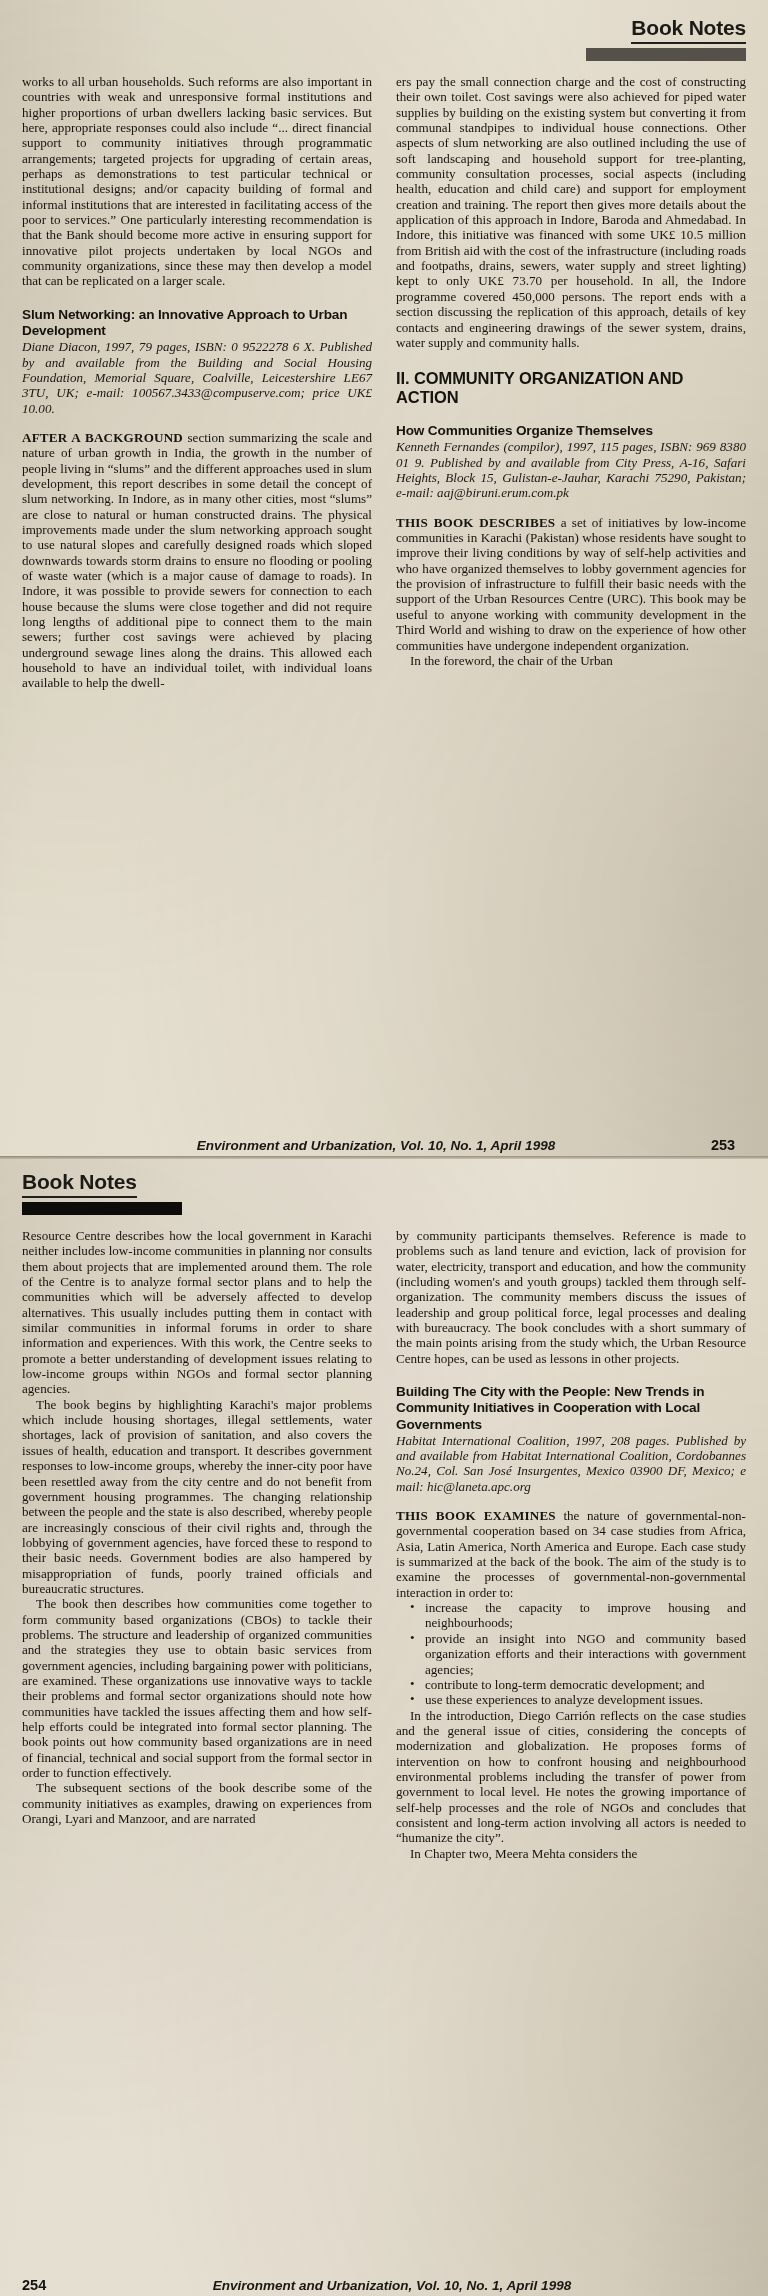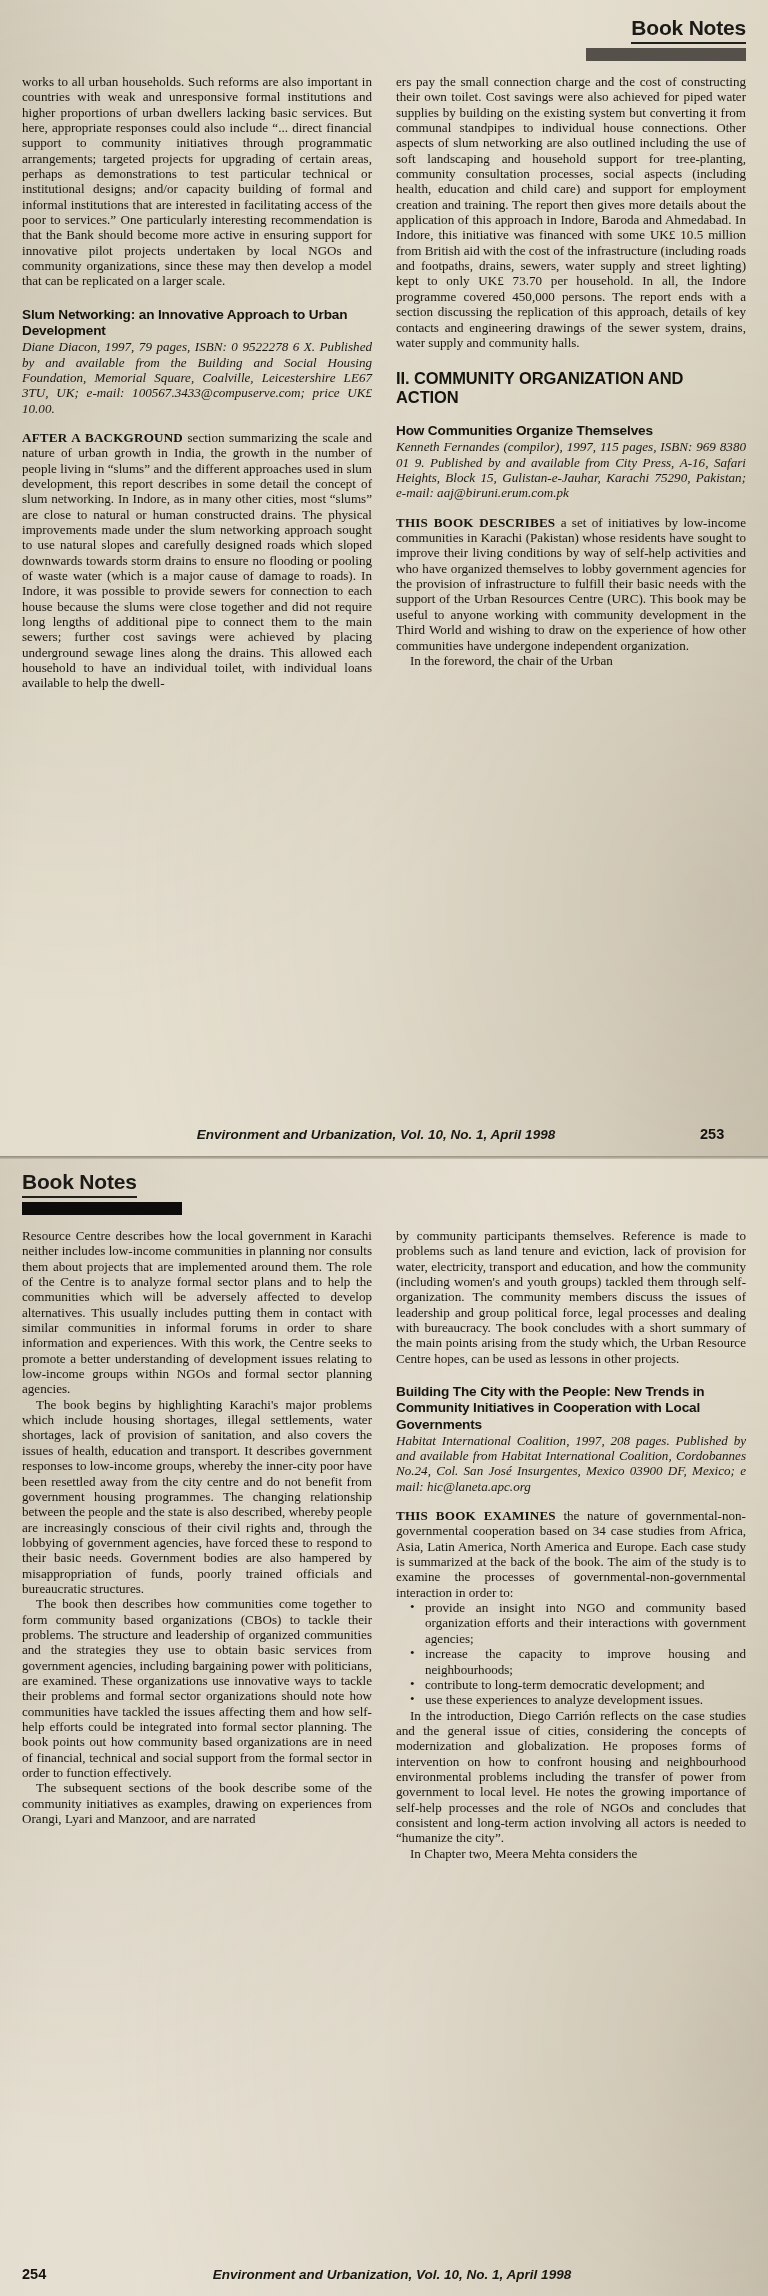--- a/index.html
+++ b/index.html
@@ -147,41 +147,41 @@
     top: -1px;
     font-size: 13px;
     color: #17150f;
   }
 
   
   .footer {
     position: absolute;
     left: 22px;
     right: 22px;
-    bottom: 14px;
+    bottom: 3px;
     display: flex;
     align-items: baseline;
     font-family: "Liberation Sans", "DejaVu Sans", sans-serif;
     gap: 16px;
   }
   .footer .cite {
     font-style: italic;
     font-weight: bold;
     font-size: 13.5px;
     color: #1a1812;
     flex: 1 1 auto;
     text-align: center;
   }
   .footer .pageno {
     font-weight: bold;
     font-size: 14.5px;
     color: #141210;
     flex: 0 0 46px;
   }
-  .footer.right .pageno { text-align: left; order: 2; }
+  .footer.right .pageno { text-align: center; order: 2; }
   .footer.right .cite   { order: 1; padding-left: 46px; }
   .footer.left  .pageno { text-align: left;  order: 1; margin-top: 31px; }
   .footer.left  .cite   { order: 2; padding-right: 46px; }
 
   
   .grain {
     position: absolute;
     inset: 0;
     pointer-events: none;
     background:
@@ -256,22 +256,22 @@
 
       <div class="col">
         <p class="body cont">by community participants themselves. Reference is made to problems such as land tenure and eviction, lack of provision for water, electricity, transport and education, and how the community (including women's and youth groups) tackled them through self-organization. The community members discuss the issues of leadership and group political force, legal processes and dealing with bureaucracy. The book concludes with a short summary of the main points arising from the study which, the Urban Resource Centre hopes, can be used as lessons in other projects.</p>
 
         <h3 class="book-title">Building The City with the People: New Trends in Community Initiatives in Cooperation with Local Governments</h3>
         <p class="citation">Habitat International Coalition, 1997, 208 pages. Published by and available from Habitat International Coalition, Cordobannes No.24, Col. San José Insurgentes, Mexico 03900 DF, Mexico; e mail: hic@laneta.apc.org</p>
 
         <p class="body cont gap-before"><span class="smallcapslead">THIS BOOK EXAMINES</span><span> the nature of governmental-non-governmental cooperation based on 34 case studies from Africa, Asia, Latin America, North America and Europe. Each case study is summarized at the back of the book. The aim of the study is to examine the processes of governmental-non-governmental interaction in order to:</span></p>
 
         <ul class="bullets">
+          <li>increase the capacity to improve housing and neighbourhoods;</li>
           <li>provide an insight into NGO and community based organization efforts and their interactions with government agencies;</li>
-          <li>increase the capacity to improve housing and neighbourhoods;</li>
           <li>contribute to long-term democratic development; and</li>
           <li>use these experiences to analyze development issues.</li>
         </ul>
 
         <p class="body indent">In the introduction, Diego Carrión reflects on the case studies and the general issue of cities, considering the concepts of modernization and globalization. He proposes forms of intervention on how to confront housing and neighbourhood environmental problems including the transfer of power from government to local level. He notes the growing importance of self-help processes and the role of NGOs and concludes that consistent and long-term action involving all actors is needed to “humanize the city”.</p>
         <p class="body indent">In Chapter two, Meera Mehta considers the</p>
       </div>
     </div>
 
     <div class="footer left">

